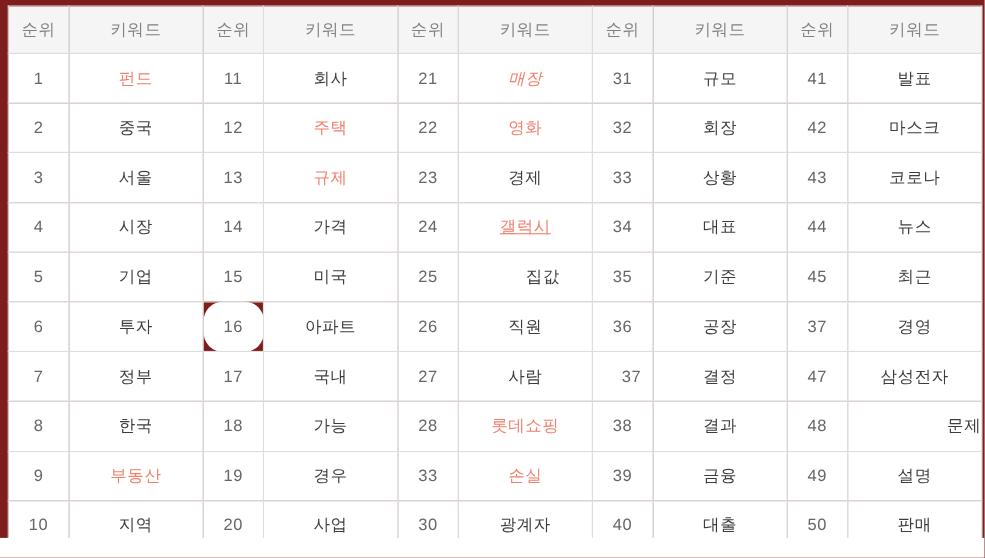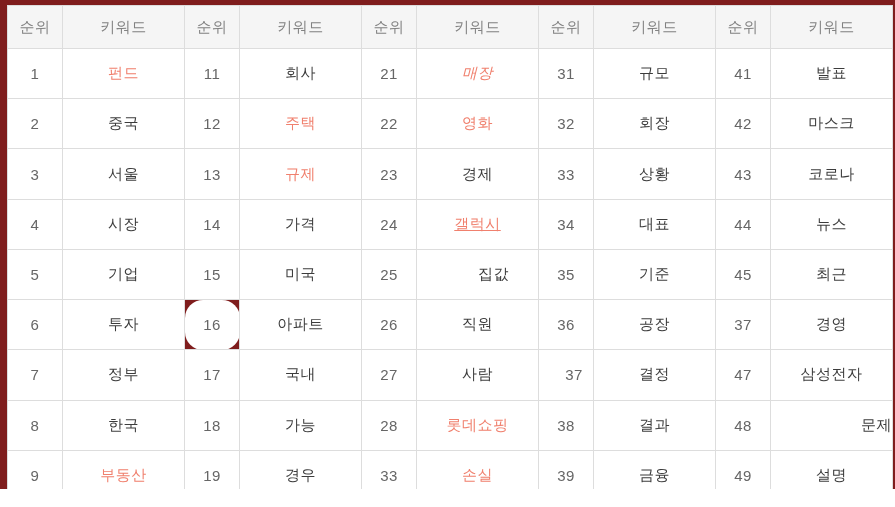--- a/index.html
+++ b/index.html
@@ -179,15 +179,27 @@
           <td class="keyword-cell highlight" style="color: rgb(240, 128, 110); border-color: rgb(221, 221, 221);">부동산</td>
           <td class="rank-cell" style="color: rgb(102, 102, 102); border-color: rgb(221, 221, 221);">19</td>
           <td class="keyword-cell" style="color: rgb(60, 60, 60); border-color: rgb(221, 221, 221);">경우</td>
           <td class="rank-cell" style="color: rgb(102, 102, 102); border-color: rgb(221, 221, 221);">33</td>
           <td class="keyword-cell highlight" style="color: rgb(240, 128, 110); border-color: rgb(221, 221, 221);">손실</td>
           <td class="rank-cell" style="color: rgb(102, 102, 102); border-color: rgb(221, 221, 221);">39</td>
           <td class="keyword-cell" style="color: rgb(60, 60, 60); border-color: rgb(221, 221, 221);">금융</td>
           <td class="rank-cell" style="color: rgb(102, 102, 102); border-color: rgb(221, 221, 221);">49</td>
           <td class="keyword-cell" style="color: rgb(60, 60, 60); border-color: rgb(221, 221, 221);">설명</td>
         </tr>
+        <tr>
+          <td class="rank-cell" style="color: rgb(102, 102, 102); border-color: rgb(221, 221, 221);">10</td>
+          <td class="keyword-cell" style="color: rgb(60, 60, 60); border-color: rgb(221, 221, 221);">지역</td>
+          <td class="rank-cell" style="color: rgb(102, 102, 102); border-color: rgb(221, 221, 221);">20</td>
+          <td class="keyword-cell" style="color: rgb(60, 60, 60); border-color: rgb(221, 221, 221);">사업</td>
+          <td class="rank-cell" style="color: rgb(102, 102, 102); border-color: rgb(221, 221, 221);">30</td>
+          <td class="keyword-cell" style="color: rgb(60, 60, 60); border-color: rgb(221, 221, 221);">광계자</td>
+          <td class="rank-cell" style="color: rgb(102, 102, 102); border-color: rgb(221, 221, 221);">40</td>
+          <td class="keyword-cell" style="color: rgb(60, 60, 60); border-color: rgb(221, 221, 221);">대출</td>
+          <td class="rank-cell" style="color: rgb(102, 102, 102); border-color: rgb(221, 221, 221);">50</td>
+          <td class="keyword-cell" style="color: rgb(60, 60, 60); border-color: rgb(221, 221, 221);">판매</td>
+        </tr>
       </tbody>
   </table>
 </div>
 
 </body></html>

